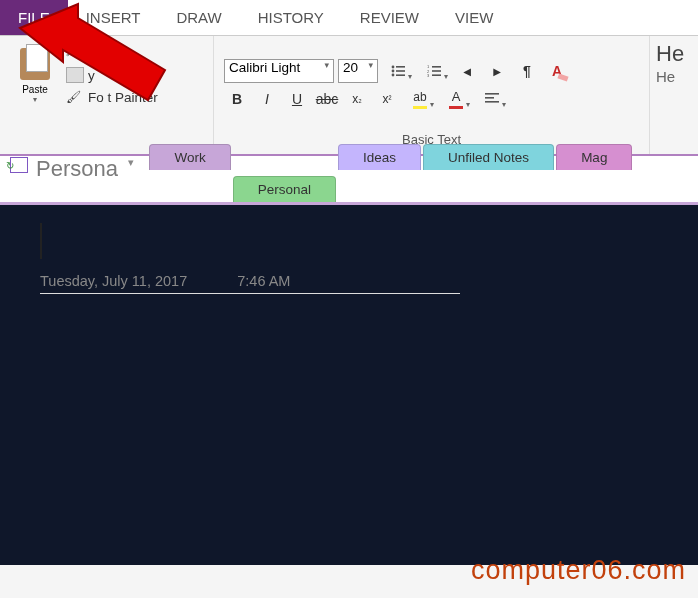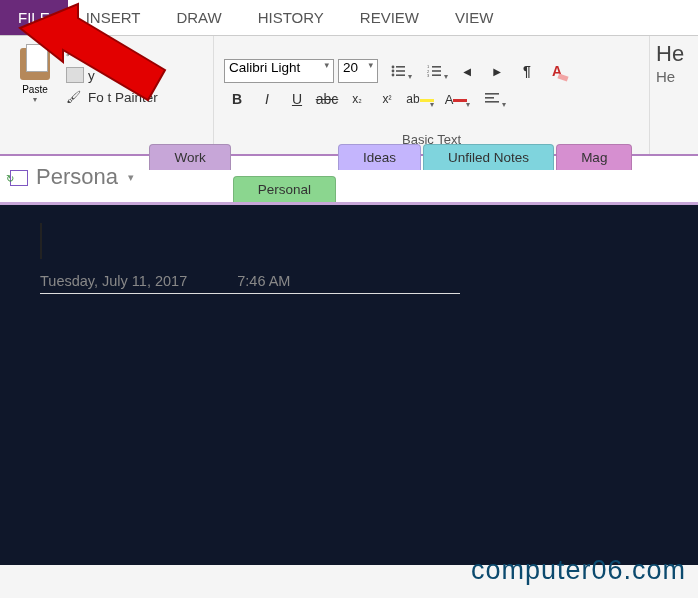--- a/index.html
+++ b/index.html
@@ -38,55 +38,55 @@
 .sel .dd { margin-left:auto; font-size:9px; color:#666; }
 .btn { width:26px; height:24px; display:flex; align-items:center; justify-content:center; font-size:14px; color:#333; }
 .btn.dd { width:32px; position:relative; }
 .btn.dd::after { content:"▾"; font-size:8px; position:absolute; right:2px; bottom:2px; color:#666; }
 .bold{font-weight:bold;} .ital{font-style:italic;} .und{text-decoration:underline;}
 .strike{text-decoration:line-through;}
 .sub{font-size:12px;} .sub::after{content:"₂";font-size:9px;}
 .sup{font-size:12px;} .sup::after{content:"²";font-size:9px;}
 .hl .bar{width:14px;height:3px;background:#ffeb3b;margin-top:2px;}
 .fc .bar{width:14px;height:3px;background:#d32f2f;margin-top:2px;}
-.fc,.hl{}
+.fc,.hl{flex-direction:column;}
 .ind-l::before{content:"◀";font-size:10px;} .ind-r::before{content:"▶";font-size:10px;}
 .para::before{content:"¶";font-weight:bold;}
 .eraser{position:relative;}
 .eraser::before{content:"A";font-size:14px;color:#c62828;font-weight:bold;}
 .eraser::after{content:"";position:absolute;width:10px;height:5px;background:#f2a6a6;bottom:3px;right:2px;transform:rotate(20deg);}
 
 
 .styles { display:flex; flex-direction:column; padding:4px 6px; overflow:hidden; }
 .styles .big{font-size:22px;color:#444;line-height:28px;} 
 .styles .sm{font-size:15px;color:#666;}
 
 
 .nb-bar { height:46px; background:#fff; display:flex; align-items:flex-end; position:relative; }
-.nb-left { display:flex; align-items:center; padding:0 8px 4px; gap:8px; height:100%; }
+.nb-left { display:flex; align-items:flex-start; padding:0 8px 4px; gap:8px; height:100%; }
 .nb-icon { width:20px; height:16px; position:relative; }
 .nb-icon::before{content:"";position:absolute;width:16px;height:14px;background:#fff;border:1px solid #7e57c2;left:2px;top:1px;}
 .nb-icon::after{content:"↻";position:absolute;font-size:10px;color:#388e3c;left:-2px;top:4px;}
 .nb-name { font-size:22px; color:#7b7b7b; font-weight:300; }
 .nb-dd { font-size:11px; color:#888; margin-left:2px; }
 
 .sections { display:flex; align-self:flex-end; margin-left:8px; }
 .sec { height:26px; padding:0 24px; line-height:26px; font-size:13.5px; color:#333; border-top-left-radius:4px; border-top-right-radius:4px; border:1px solid rgba(0,0,0,.15); border-bottom:none; margin-right:2px; }
 .sec.purple{background:#c7a6d8;} .sec.green{background:#8bd68f;margin-top:32px;}
 .sec.blue{background:#c4b5fd;} .sec.teal{background:#7fd4dd;} .sec.mag{background:#d68fd0;}
 
 .nb-line { height:3px; background:#c7a6d8; }
 
 
 .canvas { background:#0f172a; height:360px; position:relative; padding:18px 40px; }
 .cursor { width:2px; height:36px; background:#222; }
 .dateline { display:flex; gap:50px; margin-top:14px; font-size:14.5px; color:#888; border-bottom:1px solid #ddd; width:420px; padding-bottom:4px; }
 
 
-.wm { position:absolute; right:12px; bottom:12px; font-size:27px; letter-spacing:1px; color:#0c4a6e; font-family:Verdana,sans-serif; }
+.wm { position:absolute; right:12px; bottom:12px; font-size:27px; letter-spacing:1px; color:#c2410c; font-family:Verdana,sans-serif; }
 
 
 .arrow { position:absolute; top:0; left:0; pointer-events:none; }
 </style>
 </head>
 <body>
 
 <div class="tabs">
   <div class="tab file">FILE</div>
   <div class="tab">INSERT</div>

